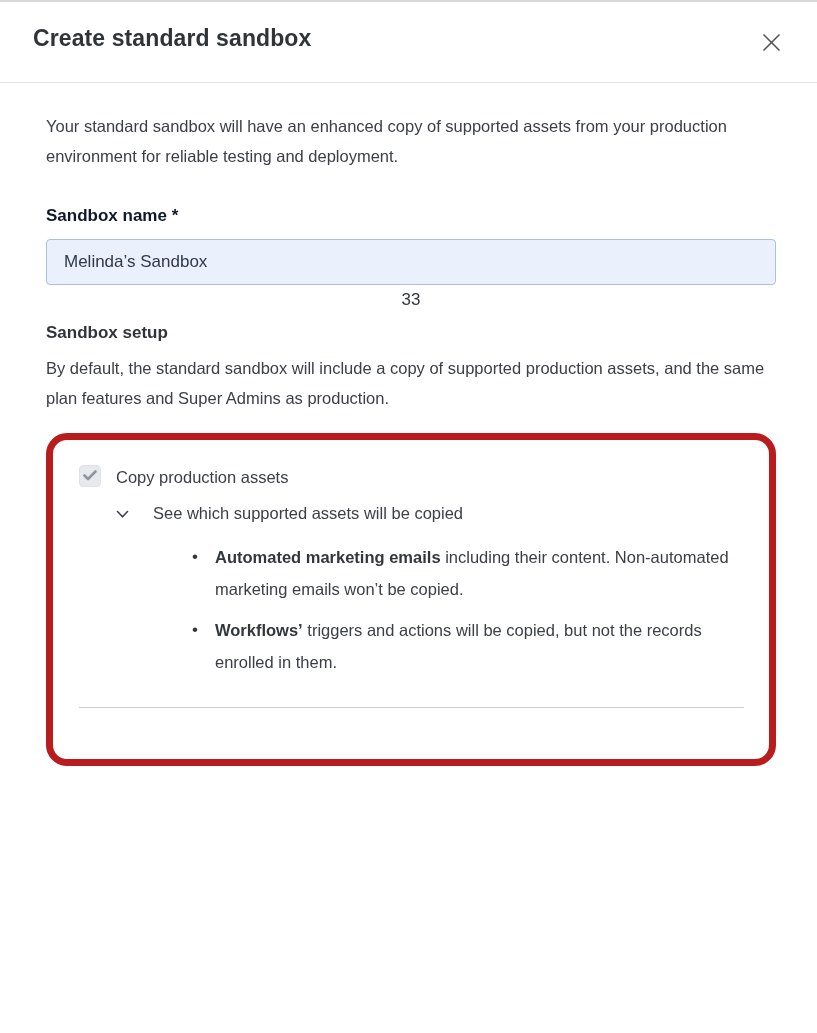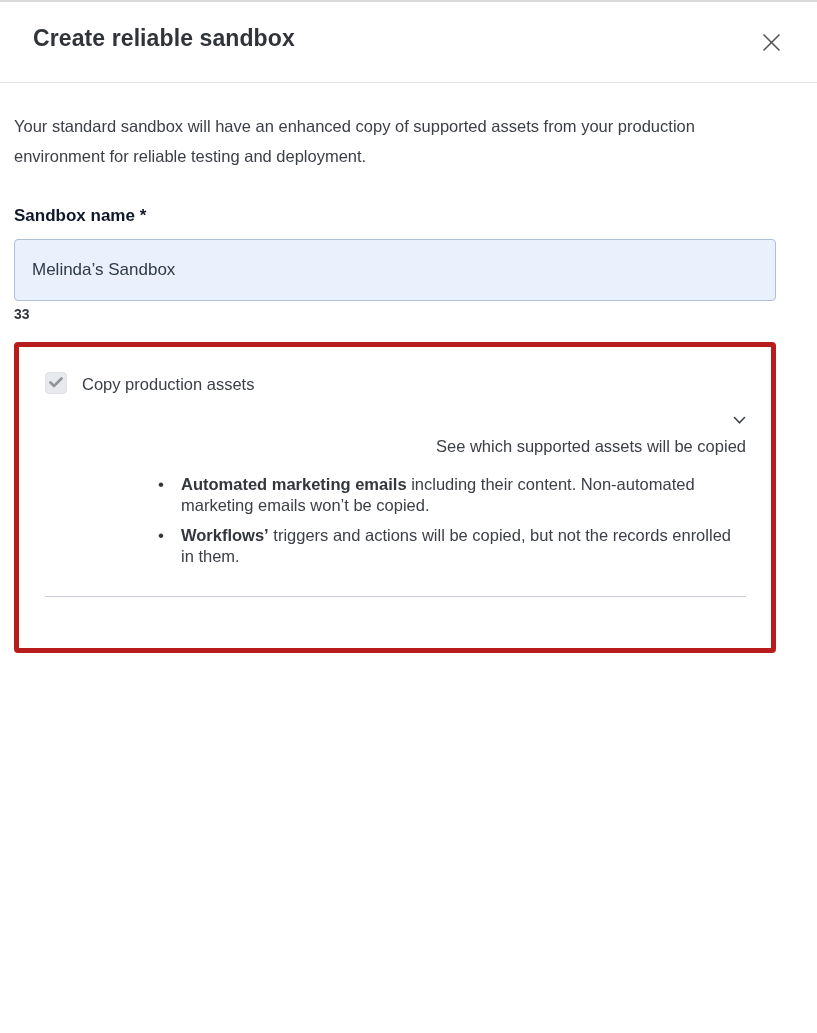--- a/index.html
+++ b/index.html
@@ -27,56 +27,56 @@
   .modal-title {
     font-size: 23px; font-weight: 700; color: #303338; letter-spacing: 0.1px;
   }
   .close-btn {
     background: none; border: none; cursor: pointer;
     padding: 4px; margin-top: 2px; line-height: 0;
   }
   .close-btn svg { display: block; }
 
   
-  .modal-body { padding: 0 41px 0 14px; }
+  .modal-body { padding: 0 41px 0 46px; }
   .intro {
     margin-top: 29px;
     font-size: 16.5px; line-height: 29.5px; color: #3c4046;
     max-width: 690px;
   }
   .field-label {
     display: block; margin-top: 35px;
     font-size: 17px; font-weight: 700; color: #0f172a;
   }
   .name-input {
-    display: block; width: 100%; height: 62px;
+    display: block; width: 100%; height: 46px;
     margin-top: 13px; padding: 0 17px;
     font-family: "Liberation Sans", sans-serif;
     font-size: 17px; color: #2f3a47;
     background: #eaf0fc;
     border: 1px solid #aebfdd; border-radius: 4px;
     outline: none;
   }
   .char-count {
-    margin-top: 5px; text-align: left;
-    font-size: 14px; color: #33373c; font-weight: bold;
+    margin-top: 5px; text-align: center;
+    font-size: 17px; color: #33373c;
   }
   .setup-heading {
     margin-top: 13px;
     font-size: 17px; font-weight: 700; color: #303338;
   }
   .setup-desc {
     margin-top: 11px;
     font-size: 16.5px; line-height: 29.5px; color: #3c4046;
   }
 
   
   .assets-box {
     margin-top: 20px;
-    border: 5px solid #b91c1c; border-radius: 4px;
+    border: 7px solid #b91c1c; border-radius: 21px;
     padding: 25px 25px 25px 26px;
   }
   .check-row { display: flex; align-items: flex-start; gap: 15px; }
   .checkbox {
     flex: 0 0 auto;
     width: 22px; height: 22px; border-radius: 4px;
     display: inline-flex; align-items: center; justify-content: center;
     cursor: pointer;
   }
   .checkbox.disabled-checked {
@@ -86,36 +86,35 @@
     background: #ffffff; border: 2px solid #2e3842;
   }
   .check-label {
     font-size: 16.5px; line-height: 25px; color: #3c4046;
     padding-top: 0;
   }
   .check-label.wraps { max-width: 628px; line-height: 29px; margin-top: -2px; }
 
   .collapse-row {
     margin-top: 14px; margin-left: 37px;
-    display: flex; align-items: flex-end; gap: 8px;
+    display: flex; align-items: center; gap: 24px;
     cursor: pointer;
-    flex-direction: column;
   }
   .collapse-row svg { flex: 0 0 auto; }
   .collapse-label { font-size: 16.5px; color: #3c4046; }
 
   .asset-list {
     list-style: none;
     margin: 18px 0 0 110px;
     max-width: 590px;
   }
   .asset-list li {
     position: relative;
     padding-left: 26px;
-    font-size: 16.5px; line-height: 21px; color: #3c4046;
+    font-size: 16.5px; line-height: 32px; color: #3c4046;
     margin-bottom: 9px;
   }
   .asset-list li::before {
     content: "\2022";
     position: absolute; left: 3px; top: 0;
     font-size: 17px; color: #33373c;
   }
   .asset-list b { font-weight: 700; color: #33373c; }
 
   .box-divider {
@@ -124,42 +123,44 @@
   }
 </style>
 </head>
 <body>
 
 <div class="top-hairline"></div>
 
 <div class="modal">
 
   <div class="modal-header">
-    <h1 class="modal-title">Create reliable sandbox</h1>
+    <h1 class="modal-title">Create standard sandbox</h1>
     <button class="close-btn" aria-label="Close">
       <span>
         <svg width="23" height="23" viewBox="0 0 23 23">
           <line x1="3.5" y1="3.5" x2="19.5" y2="19.5" stroke="#515357" stroke-width="1.6"></line>
           <line x1="19.5" y1="3.5" x2="3.5" y2="19.5" stroke="#515357" stroke-width="1.6"></line>
         </svg>
       </span>
     </button>
   </div>
 
   <div class="modal-body">
 
     <p class="intro">Your standard sandbox will have an enhanced copy of supported assets from your production environment for reliable testing and deployment.</p>
 
     <label class="field-label">Sandbox name *</label>
 
     <input class="name-input" type="text" value="Melinda’s Sandbox" style="">
 
     <div class="char-count">33</div>
 
+    <h2 class="setup-heading">Sandbox setup</h2>
 
+    <p class="setup-desc">By default, the standard sandbox will include a copy of supported production assets, and the same plan features and Super Admins as production.</p>
 
     <div class="assets-box">
 
       <div class="check-row">
         <span class="checkbox disabled-checked" role="checkbox" aria-checked="true" aria-disabled="true">
           <span>
             <svg width="14" height="11" viewBox="0 0 14 11">
               <path d="M1.5 5.5 L5 9 L12.5 1.5" fill="none" stroke="#90959c" stroke-width="2.6" stroke-linecap="round" stroke-linejoin="round"></path>
             </svg>
           </span>

